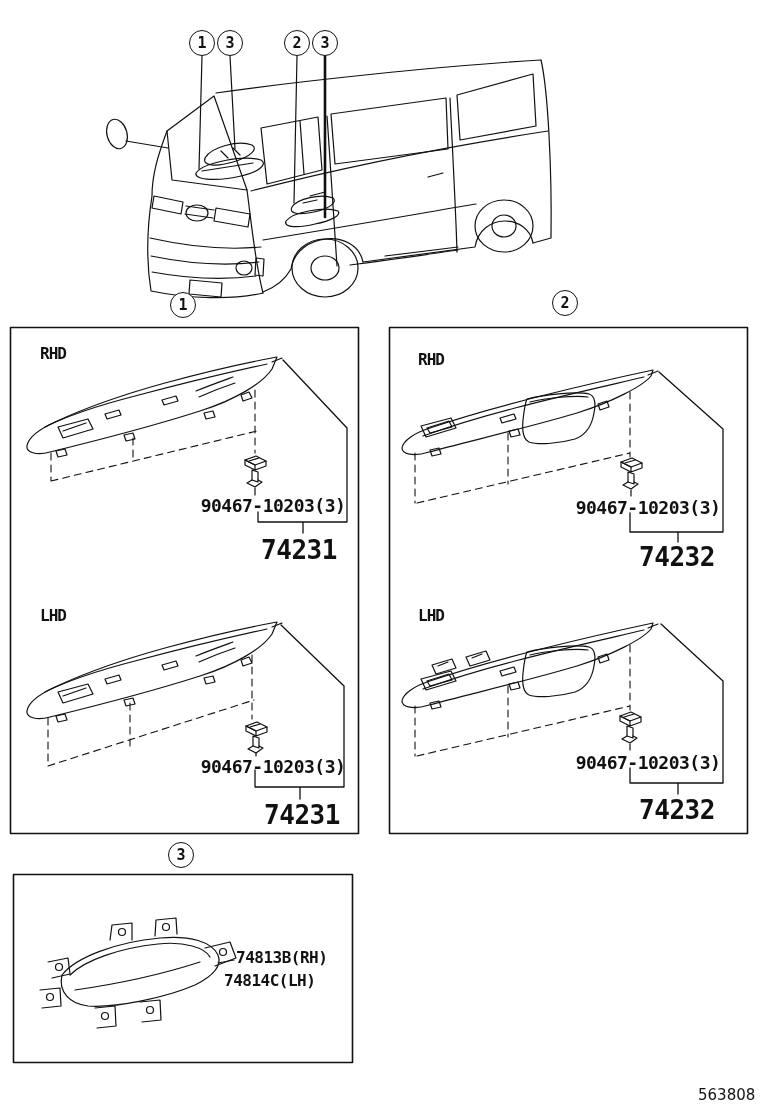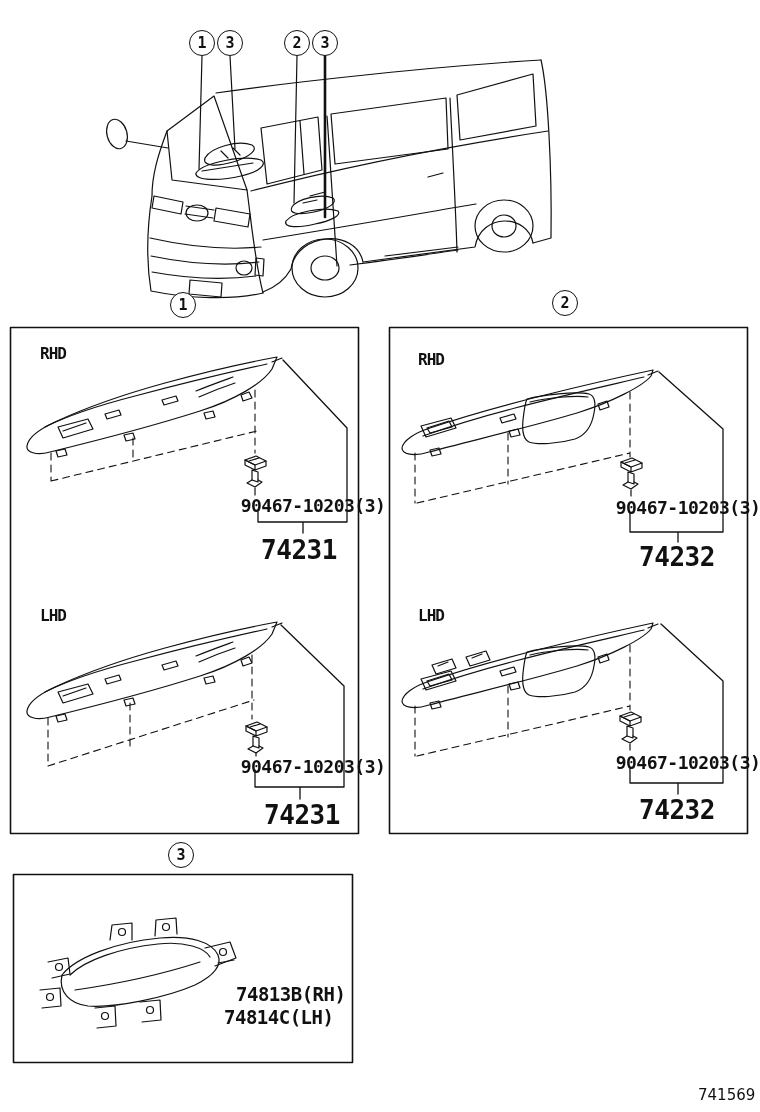--- a/index.html
+++ b/index.html
@@ -1,23 +1,23 @@
 <!DOCTYPE html>
 <html><head>
 <meta charset="utf-8">
 <style>
   html,body{margin:0;padding:0;background:#fff;}
   .page{position:relative;width:760px;height:1112px;background:#ffffff;overflow:hidden;
         font-family:"DejaVu Sans Mono","Liberation Mono",monospace;color:#111;}
   .art{position:absolute;left:0;top:0;}
   .txt{position:absolute;white-space:nowrap;}
   .variant{font-weight:bold;font-size:16px;letter-spacing:-1px;text-align:right;}
-  .pn{font-weight:bold;font-size:18px;letter-spacing:-0.5px;text-align:center;margin-left:40px;}
+  .pn{font-weight:bold;font-size:18px;letter-spacing:-0.5px;text-align:center;}
   .pn-big{font-weight:bold;font-size:26px;letter-spacing:-0.5px;text-align:center;}
-  .pn3{font-weight:bold;font-size:19px;letter-spacing:-0.5px;line-height:22px;margin-top:36px;}
+  .pn3{font-weight:bold;font-size:16px;letter-spacing:-0.5px;line-height:22px;}
   .co{position:absolute;width:26px;height:26px;border:1.6px solid #111;border-radius:50%;
       display:flex;align-items:center;justify-content:center;
       font-weight:bold;font-size:15px;background:#fff;box-sizing:border-box;}
   .fig{font-family:"DejaVu Sans","Liberation Sans",sans-serif;font-size:15px;text-align:right;}
 </style>
 </head>
 <body>
 
 <div class="page">
 
@@ -196,15 +196,15 @@
   <div class="txt variant" style="left:418px;top:350px;">RHD</div>
   <div class="txt pn" style="left:568px;top:497px;width:160px;">90467-10203(3)</div>
   <div class="txt pn-big" style="left:637px;top:542px;width:80px;">74232</div>
   <div class="txt variant" style="left:418px;top:606px;">LHD</div>
   <div class="txt pn" style="left:568px;top:752px;width:160px;">90467-10203(3)</div>
   <div class="txt pn-big" style="left:637px;top:795px;width:80px;">74232</div>
 
   <div class="txt pn3" style="left:236px;top:947px;">74813B(RH)</div>
   <div class="txt pn3" style="left:224px;top:970px;">74814C(LH)</div>
 
-  <div class="txt fig" style="left:698px;top:1086px;width:57px;">741569</div>
+  <div class="txt fig" style="left:698px;top:1086px;width:57px;">563808</div>
 
 </div>
 
 </body></html>

